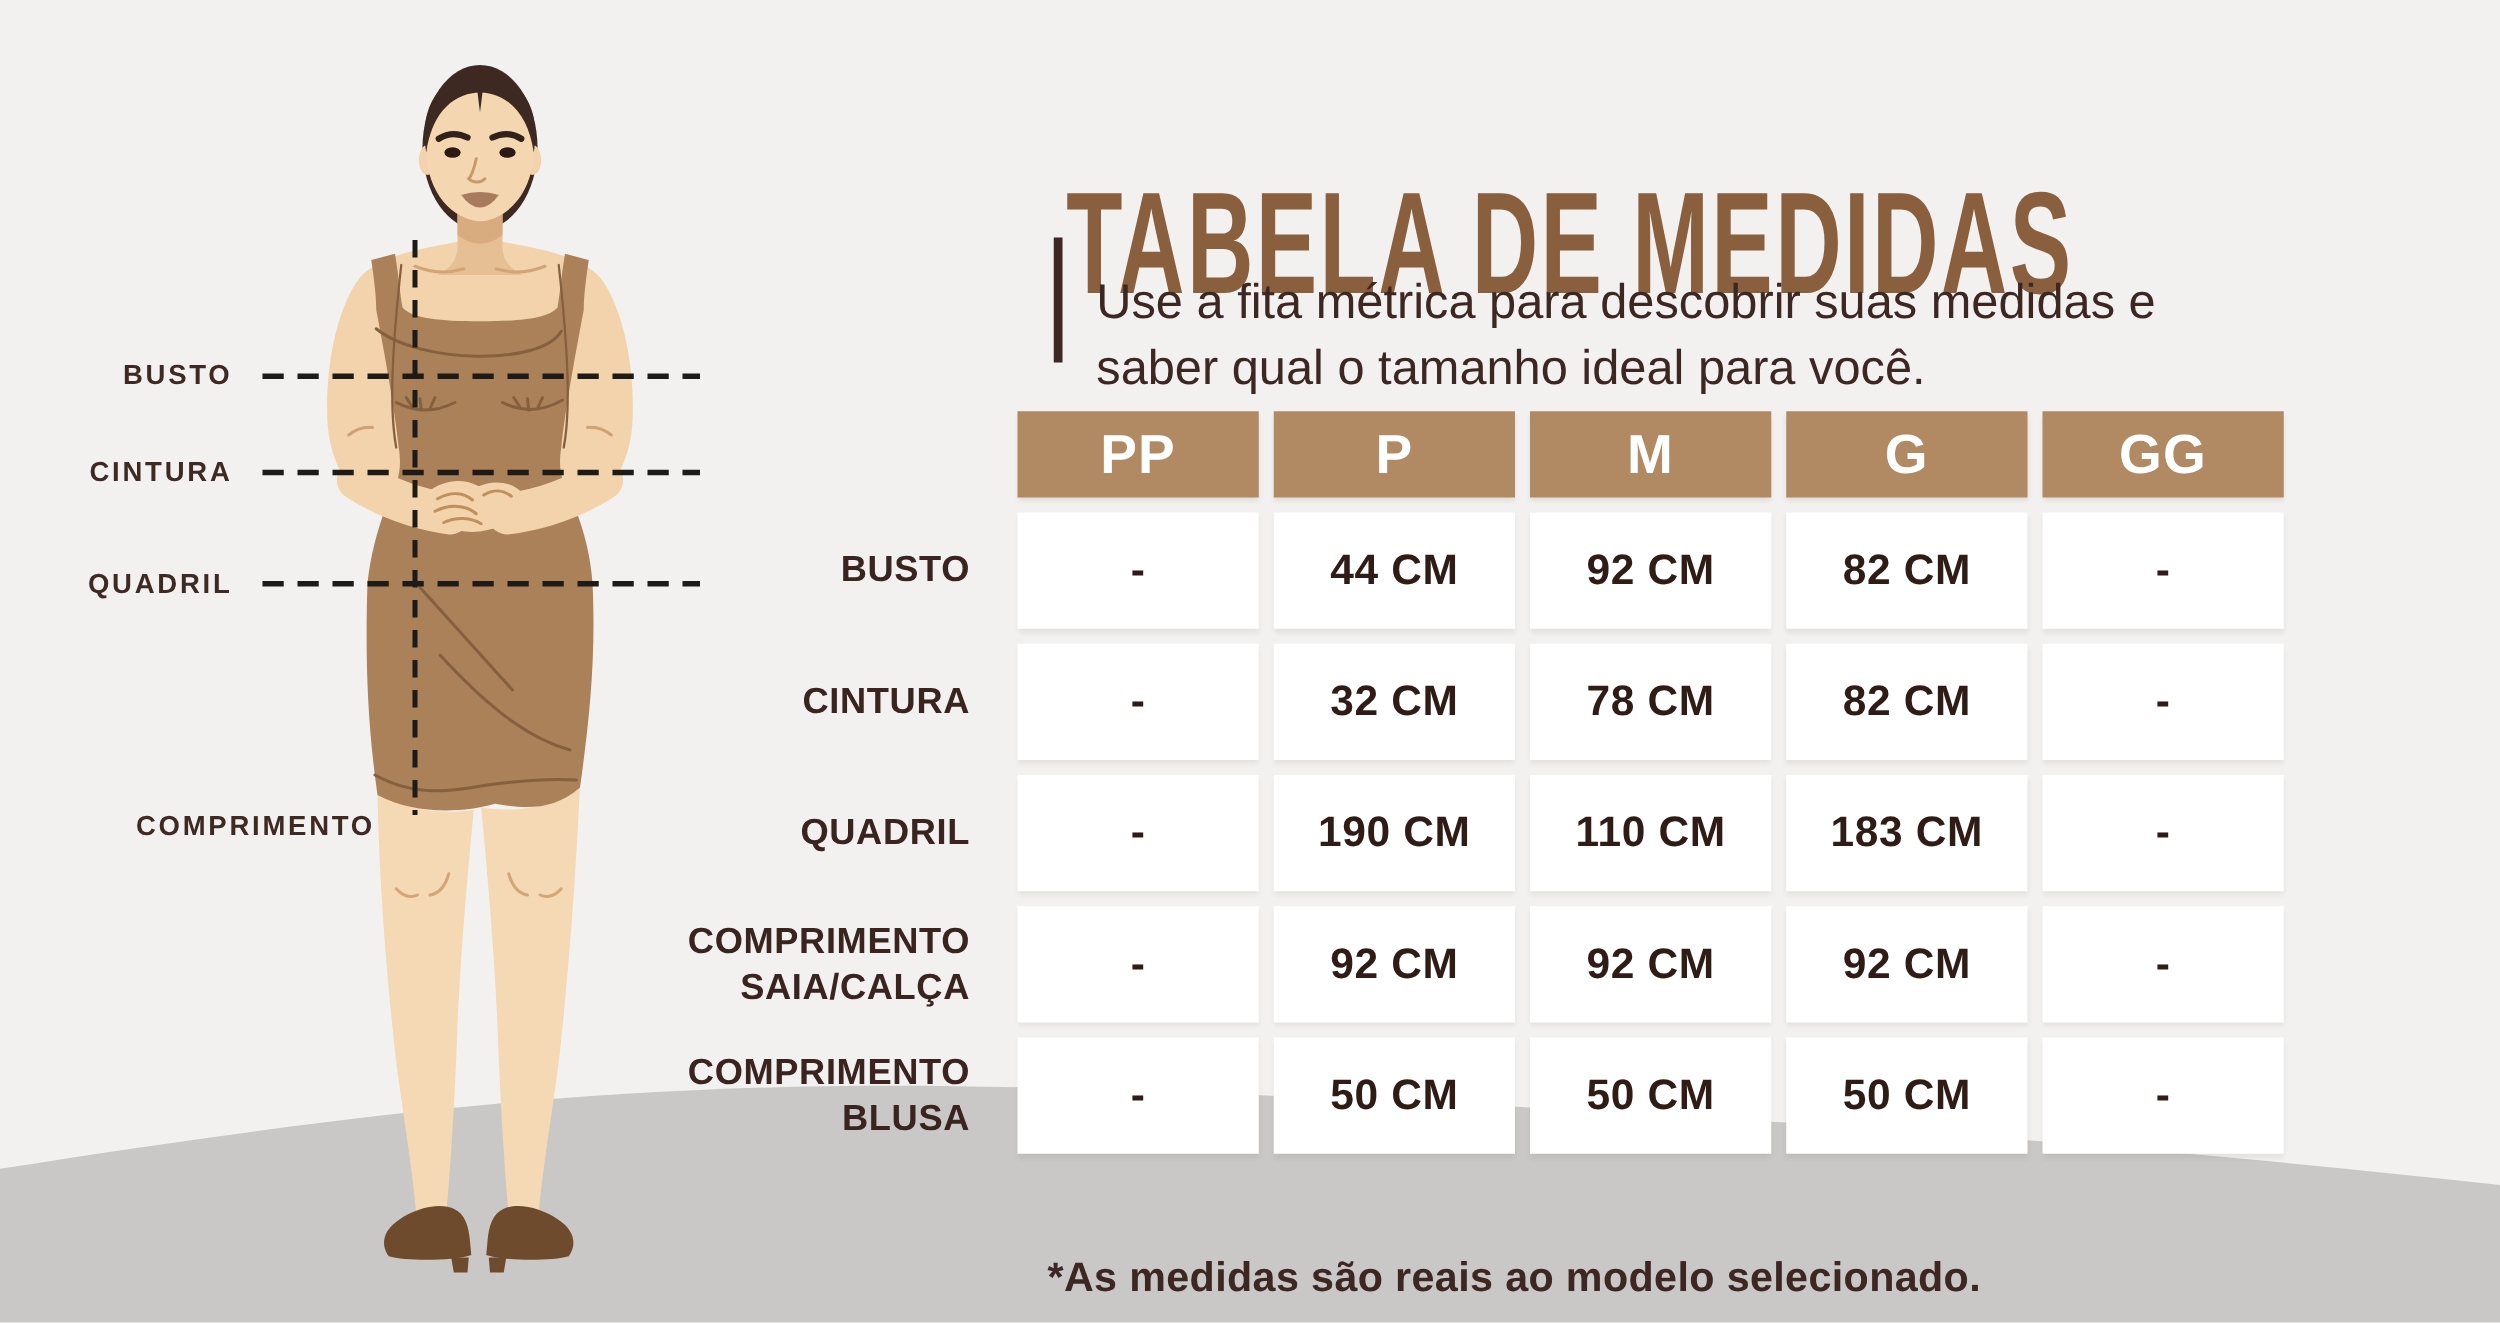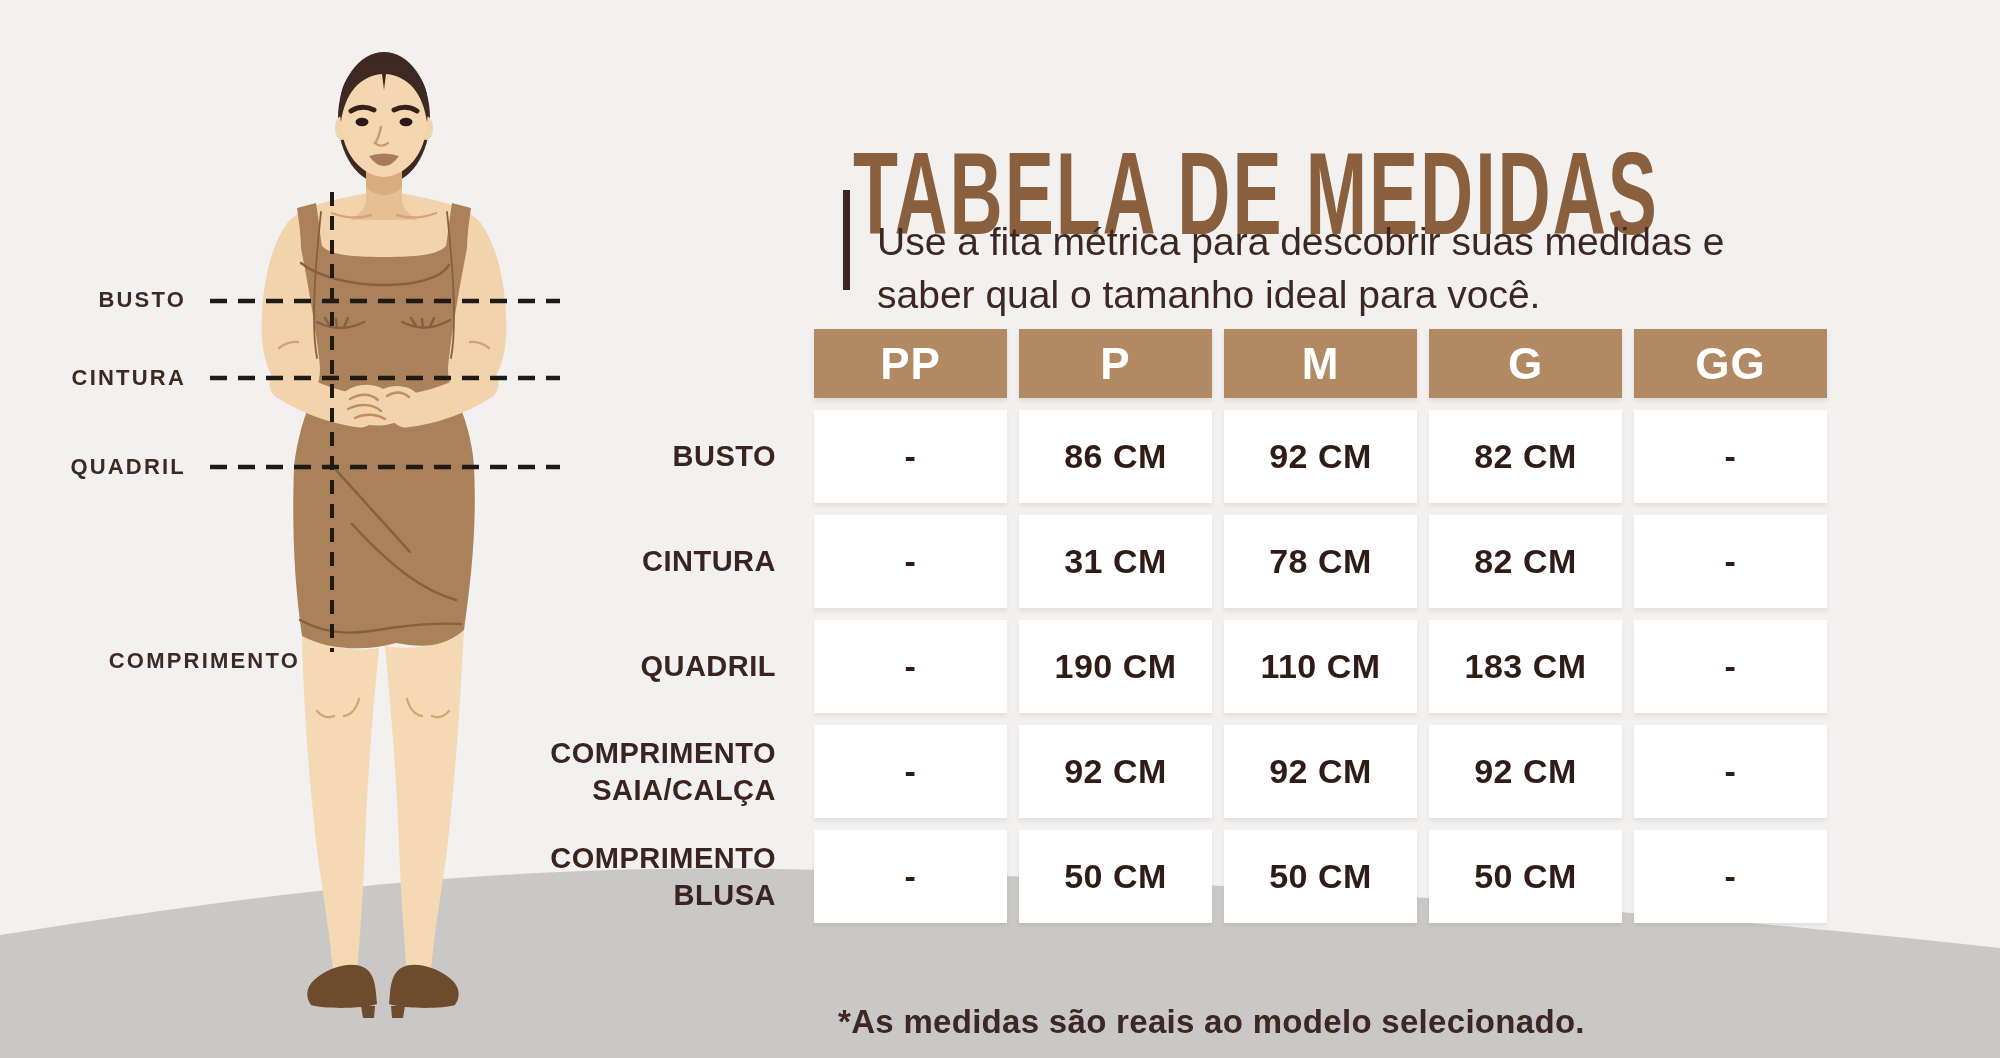--- a/index.html
+++ b/index.html
@@ -177,28 +177,28 @@
   <div class="size-table">
     <div class="st-cell"></div>
     <div class="st-cell st-head">PP</div>
     <div class="st-cell st-head">P</div>
     <div class="st-cell st-head">M</div>
     <div class="st-cell st-head">G</div>
     <div class="st-cell st-head">GG</div>
 
     <div class="st-cell st-rowlabel">BUSTO</div>
     <div class="st-cell st-value">-</div>
-    <div class="st-cell st-value">86 CM</div>
+    <div class="st-cell st-value">44 CM</div>
     <div class="st-cell st-value">92 CM</div>
     <div class="st-cell st-value">82 CM</div>
     <div class="st-cell st-value">-</div>
 
     <div class="st-cell st-rowlabel">CINTURA</div>
     <div class="st-cell st-value">-</div>
-    <div class="st-cell st-value">31 CM</div>
+    <div class="st-cell st-value">32 CM</div>
     <div class="st-cell st-value">78 CM</div>
     <div class="st-cell st-value">82 CM</div>
     <div class="st-cell st-value">-</div>
 
     <div class="st-cell st-rowlabel">QUADRIL</div>
     <div class="st-cell st-value">-</div>
     <div class="st-cell st-value">190 CM</div>
     <div class="st-cell st-value">110 CM</div>
     <div class="st-cell st-value">183 CM</div>
     <div class="st-cell st-value">-</div>

